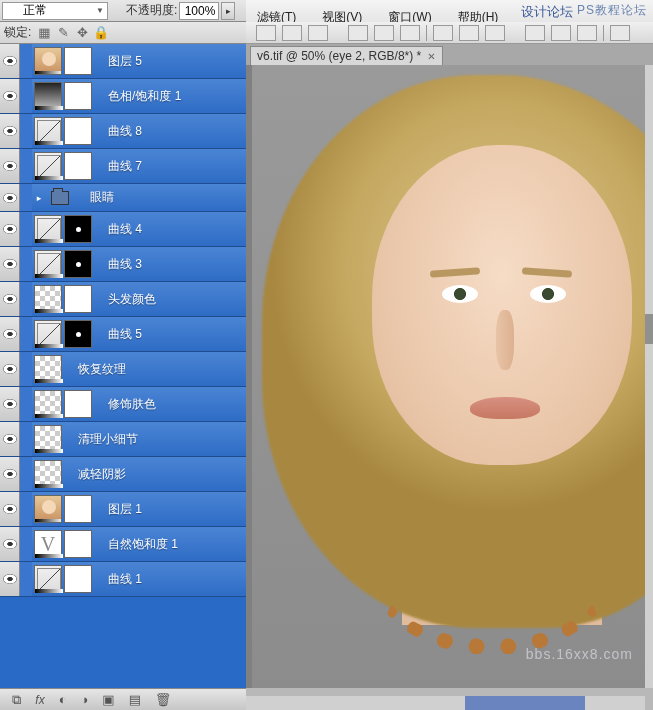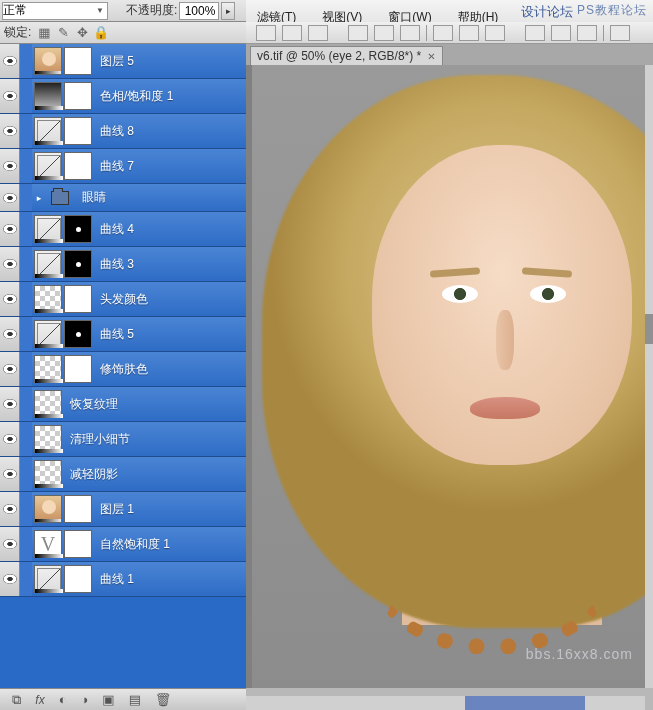--- a/index.html
+++ b/index.html
@@ -1,19 +1,19 @@
 <!DOCTYPE html>
 <html><head>
 <meta charset="utf-8">
 <style>
 * { margin: 0; padding: 0; box-sizing: border-box; font-family: "Microsoft YaHei", SimSun, sans-serif; font-size: 12px; }
 body { width: 653px; height: 710px; background: #b8b8b8; overflow: hidden; position: relative; }
 
 .top-bar { height: 22px; background: linear-gradient(#e8e8e8,#d4d4d4); border-bottom: 1px solid #888; display: flex; align-items: center; padding: 0 2px; gap: 2px; }
-.blend-select { width: 106px; height: 18px; background: #fff; border: 1px solid #999; display: flex; align-items: center; padding: 0 0; position: relative; }
+.blend-select { width: 106px; height: 18px; background: #fff; border: 1px solid #999; display: flex; align-items: center; padding: 0 20px; position: relative; }
 .blend-select::after { content: "▼"; position: absolute; right: 3px; font-size: 8px; color: #555; }
 .opacity-label { color: #333; margin-left: 16px; }
 .opacity-input { width: 40px; height: 18px; background: #fff; border: 1px solid #999; text-align: right; padding-right: 3px; display: inline-flex; align-items: center; justify-content: flex-end; }
 .arrow-btn { width: 14px; height: 18px; background: linear-gradient(#f0f0f0,#d0d0d0); border: 1px solid #999; display: flex; align-items: center; justify-content: center; font-size: 9px; color: #333; }
 
 .lock-bar { height: 22px; background: linear-gradient(#e8e8e8,#d4d4d4); border-bottom: 1px solid #888; display: flex; align-items: center; padding: 0 4px; gap: 6px; }
 .lock-label { color: #333; }
 .lock-icons { display: flex; gap: 5px; }
 .lock-ico { width: 14px; height: 14px; display: flex; align-items: center; justify-content: center; color: #666; font-size: 13px; }
 .fill-group { margin-left: auto; display: flex; align-items: center; gap: 2px; }
@@ -34,21 +34,21 @@
 .thumb.mask-black .dot { width:5px; height:5px; background:#fff; border-radius:50%; }
 .thumb.transp { background: repeating-conic-gradient(#ccc 0 25%, #fff 0 50%) 0 0/10px 10px; }
 .thumb.photo { background: linear-gradient(#e8c898, #c89060); position:relative; overflow:hidden; }
 .thumb.photo::after { content:""; position:absolute; width:14px;height:14px; background:#f4d8b8; border-radius:50%; top:4px; left:7px; }
 .thumb.grad { background: linear-gradient(#222, #bbb); }
 .thumb.folder { background:none; border:none; }
 .folder-ico { width:18px; height:14px; background:#5d7ba8; border:1px solid #333; position:relative; }
 .folder-ico::before{content:"";position:absolute;width:8px;height:3px;background:#5d7ba8;border:1px solid #333;border-bottom:none;top:-4px;left:1px;}
 .thumb.v { font-family: Georgia; font-size: 20px; color:#888; }
 .slider-under { position: absolute; bottom: -1px; left: 0; width: 28px; height: 4px; background: linear-gradient(90deg,#000,#fff); }
-.layer-name { color: #fff; padding-left: 8px; text-shadow: 0 1px 1px rgba(0,0,0,0.4); }
+.layer-name { color: #fff; padding-left: 0; text-shadow: 0 1px 1px rgba(0,0,0,0.4); margin-left: 16px; }
 .expand { color:#fff; font-size:9px; width:10px; text-align:center; }
 
 .bottom-bar { height: 22px; background: linear-gradient(#e6e6e6,#c6c6c6); border-top: 1px solid #888; display: flex; align-items: center; gap: 14px; padding: 0 12px; position:absolute; bottom:0; left:0; width:246px; }
 .bbar-ico { color:#555; font-size:13px; }
 
 
 .menu-bar { position:absolute; left:246px; top:0; right:0; height:36px; background:linear-gradient(#f4f4f4,#dedede); border-bottom:1px solid #999; display:flex; align-items:center; gap:20px; padding:0 8px; }
 .menu-item { color:#222; padding:0 3px; }
 .menu-key { text-decoration: underline; }
 .top-right-text { position:absolute; right:6px; top:2px; color:#6a85b0; font-size:12px; letter-spacing:1px;}
@@ -236,35 +236,35 @@
     </div>
     <div class="layer-row">
       <div class="visange vis-col">
         <div class="eye"></div>
       </div>
       <div class="link-col"></div>
       <div class="thumbs">
         <div class="thumb transp">
           <div class="slider-under"></div>
         </div>
+      </div>
+      <div class="layer-name">恢复纹理</div>
+    </div>
+    <div class="layer-row">
+      <div class="visange vis-col">
+        <div class="eye"></div>
+      </div>
+      <div class="link-col"></div>
+      <div class="thumbs">
+        <div class="thumb transp">
+          <div class="slider-under"></div>
+        </div>
         <div class="thumb mask-white"></div>
       </div>
       <div class="layer-name">修饰肤色</div>
-    </div>
-    <div class="layer-row">
-      <div class="visange vis-col">
-        <div class="eye"></div>
-      </div>
-      <div class="link-col"></div>
-      <div class="thumbs">
-        <div class="thumb transp">
-          <div class="slider-under"></div>
-        </div>
-      </div>
-      <div class="layer-name">恢复纹理</div>
     </div>
     <div class="layer-row">
       <div class="visange vis-col">
         <div class="eye"></div>
       </div>
       <div class="link-col"></div>
       <div class="thumbs">
         <div class="thumb transp">
           <div class="slider-under"></div>
         </div>

